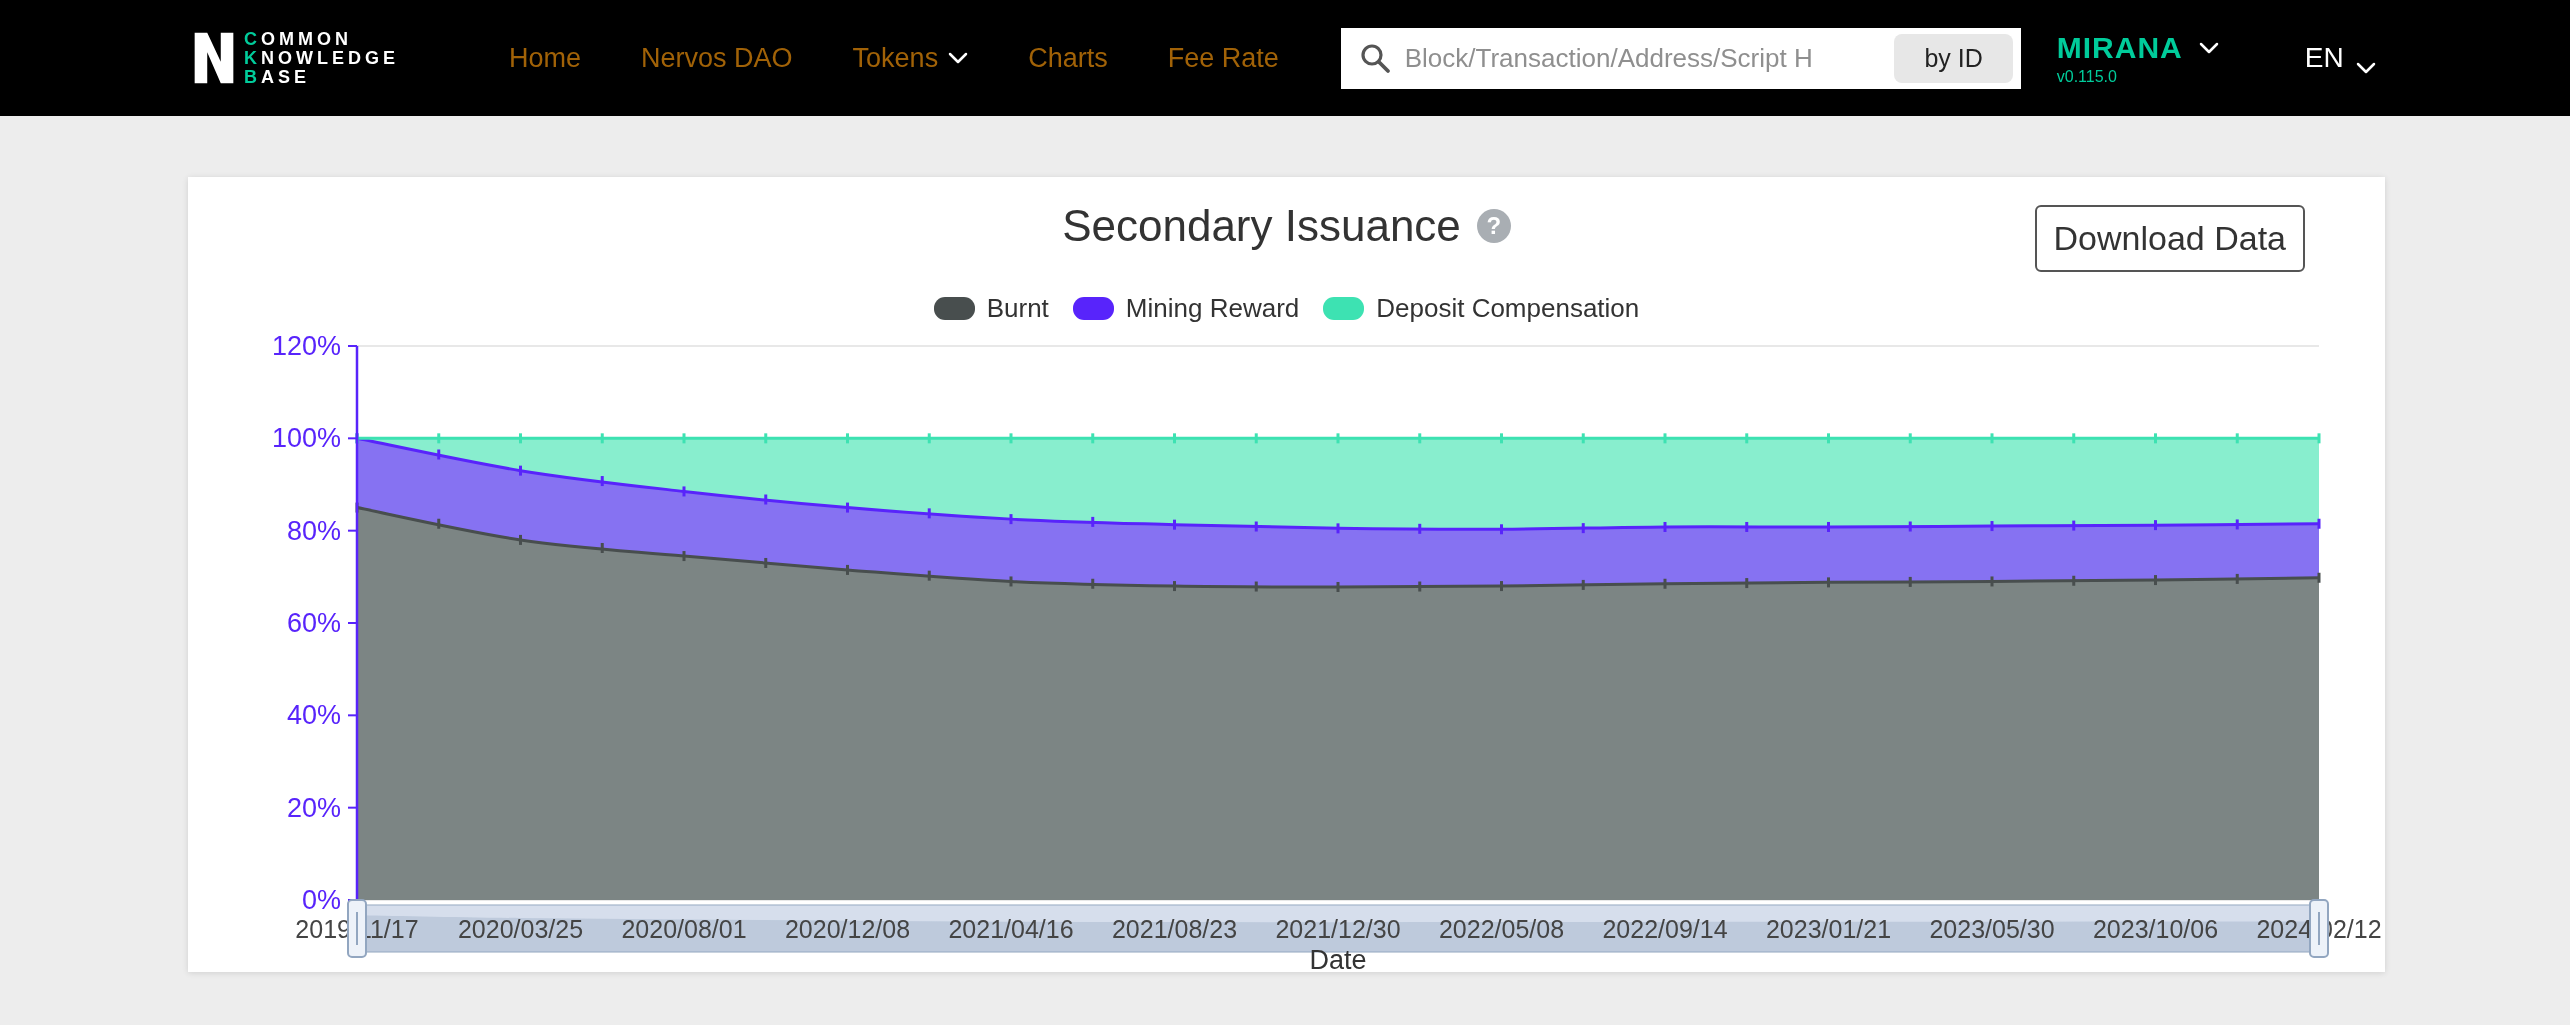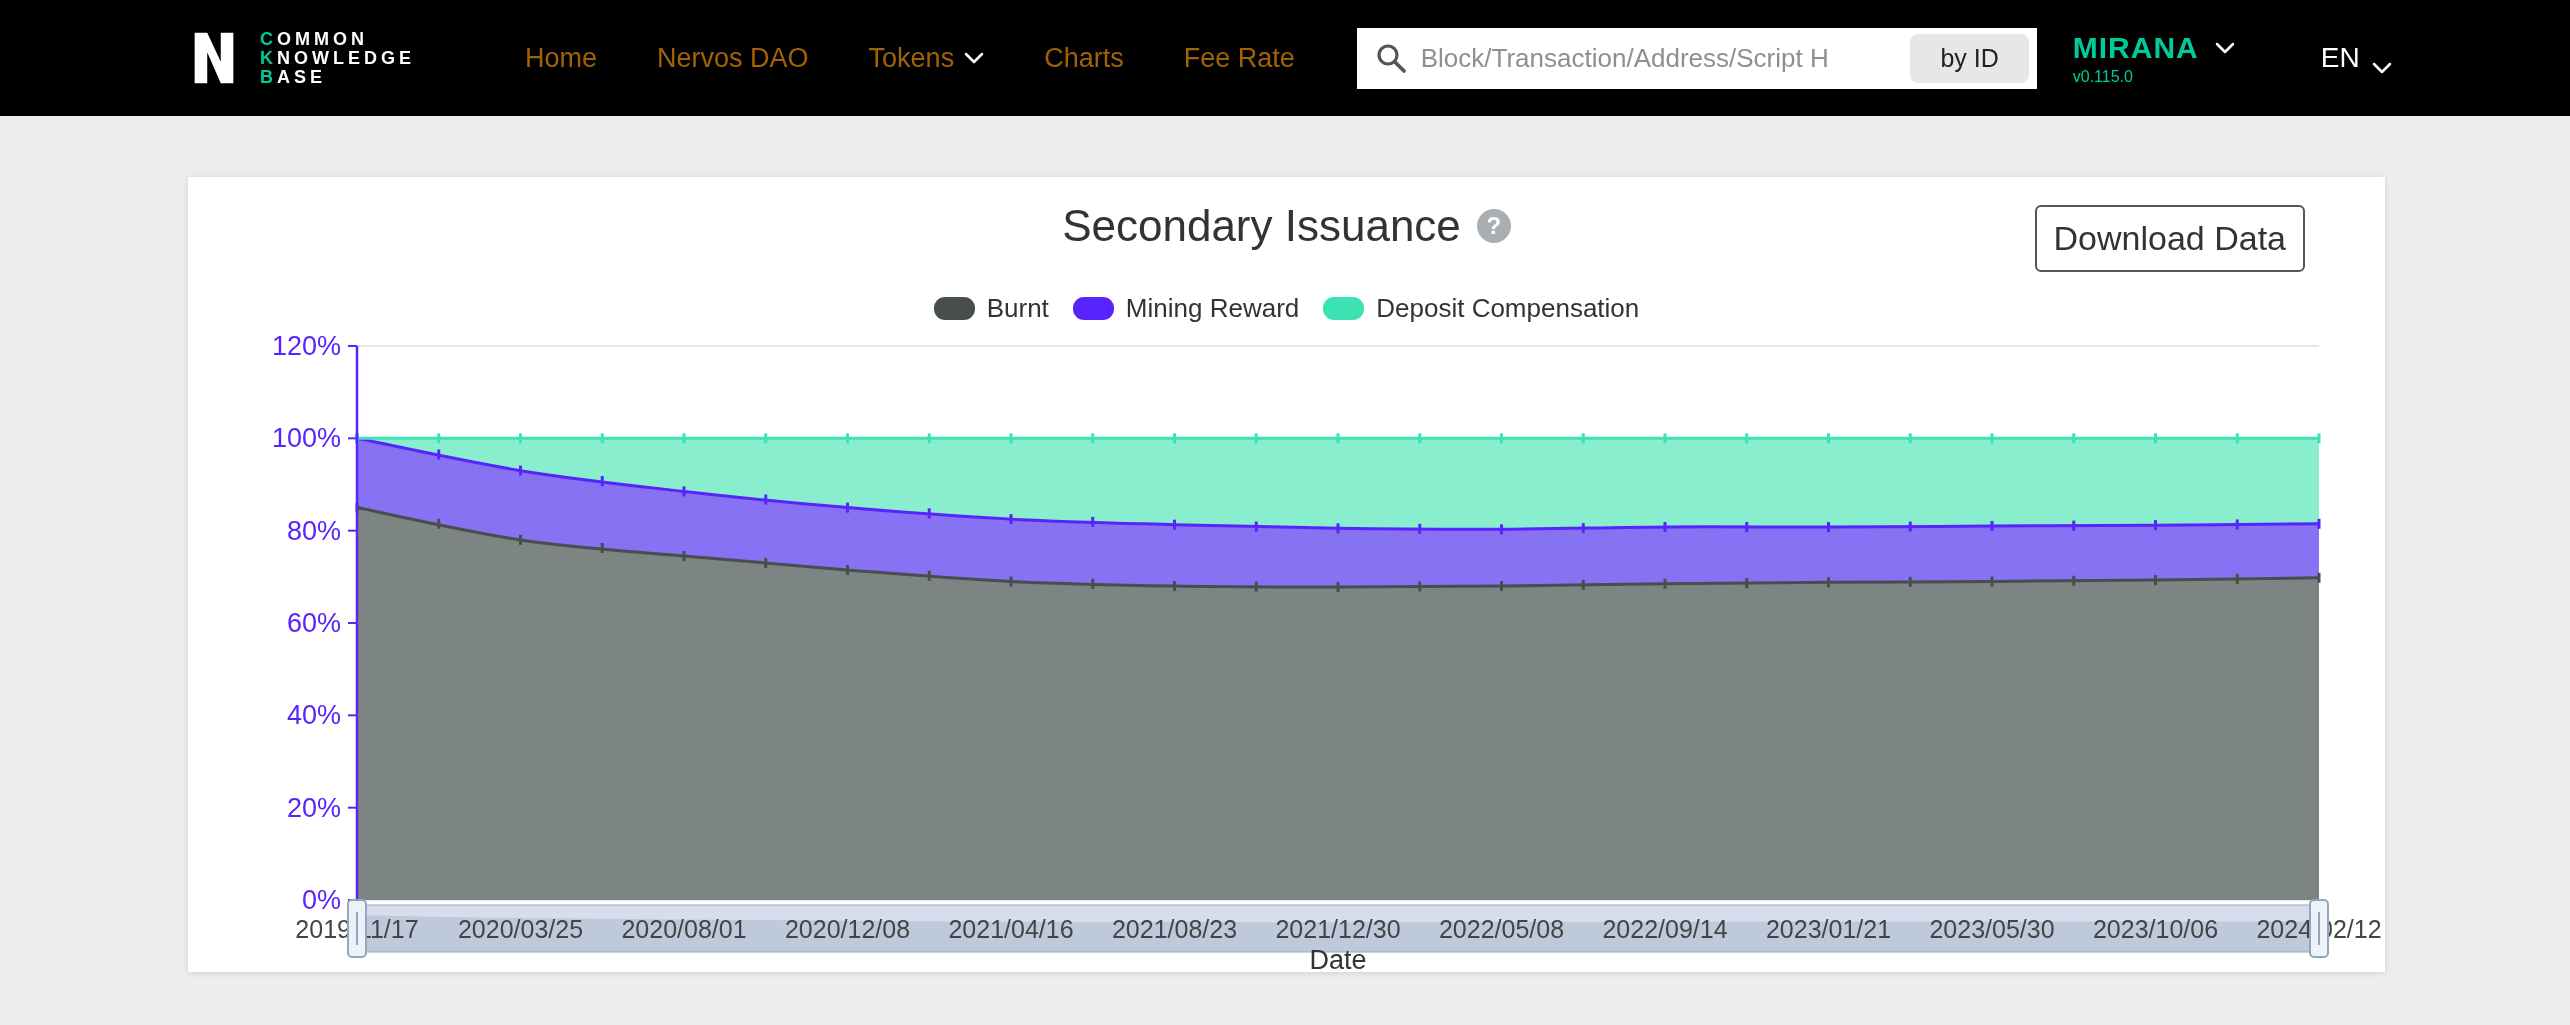--- a/index.html
+++ b/index.html
@@ -1,20 +1,20 @@
 <!DOCTYPE html>
 <html><head>
 <meta charset="utf-8">
 <style>
   *{margin:0;padding:0;box-sizing:border-box;}
   html,body{width:2570px;height:1025px;}
   body{background:#ededed;font-family:"Liberation Sans",sans-serif;position:relative;overflow:hidden;}
 
   .header{position:absolute;top:0;left:0;width:2570px;height:116px;background:#000;display:flex;align-items:center;}
-  .logo{display:flex;align-items:center;gap:20px;margin-left:188px;}
+  .logo{display:flex;align-items:center;gap:4px;margin-left:188px;}
   .logo-mark{width:52px;height:58px;display:block;}
   .logo-text{color:#fff;font-size:18px;font-weight:bold;letter-spacing:4px;line-height:19px;white-space:nowrap;}
   .logo-text .g{color:#00CC9B;}
   .nav{display:flex;gap:60px;margin-left:110px;align-items:center;}
   .nav-item{color:#a16207;font-size:27px;display:flex;align-items:center;gap:10px;cursor:pointer;white-space:nowrap;}
   .chev{display:block;}
 
   .search{margin-left:62px;width:680px;height:61px;background:#fff;border-radius:0;display:flex;align-items:center;padding:0 8px 0 18px;}
   .search input{flex:1;min-width:0;border:none;outline:none;font-size:26px;color:#333;margin-left:14px;font-family:"Liberation Sans",sans-serif;background:transparent;}
   .search input::placeholder{color:#8f8f8f;}

